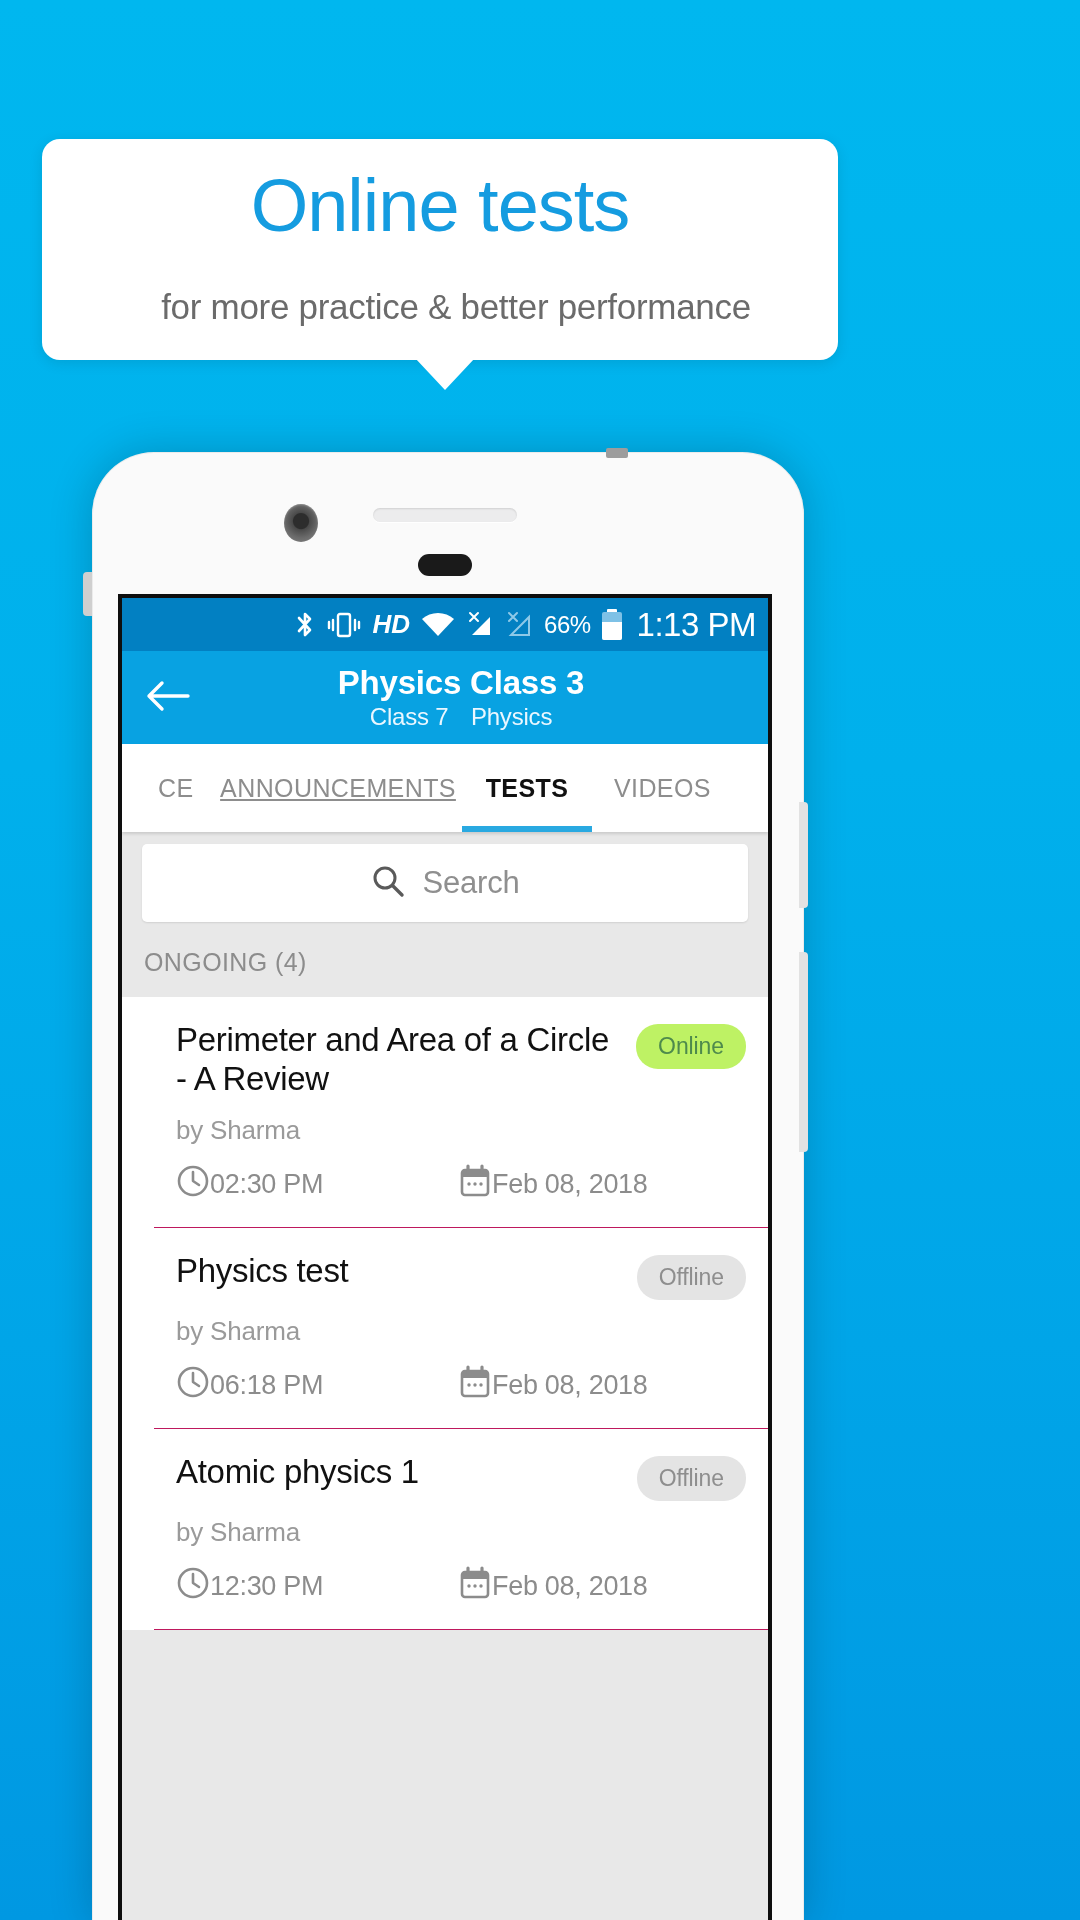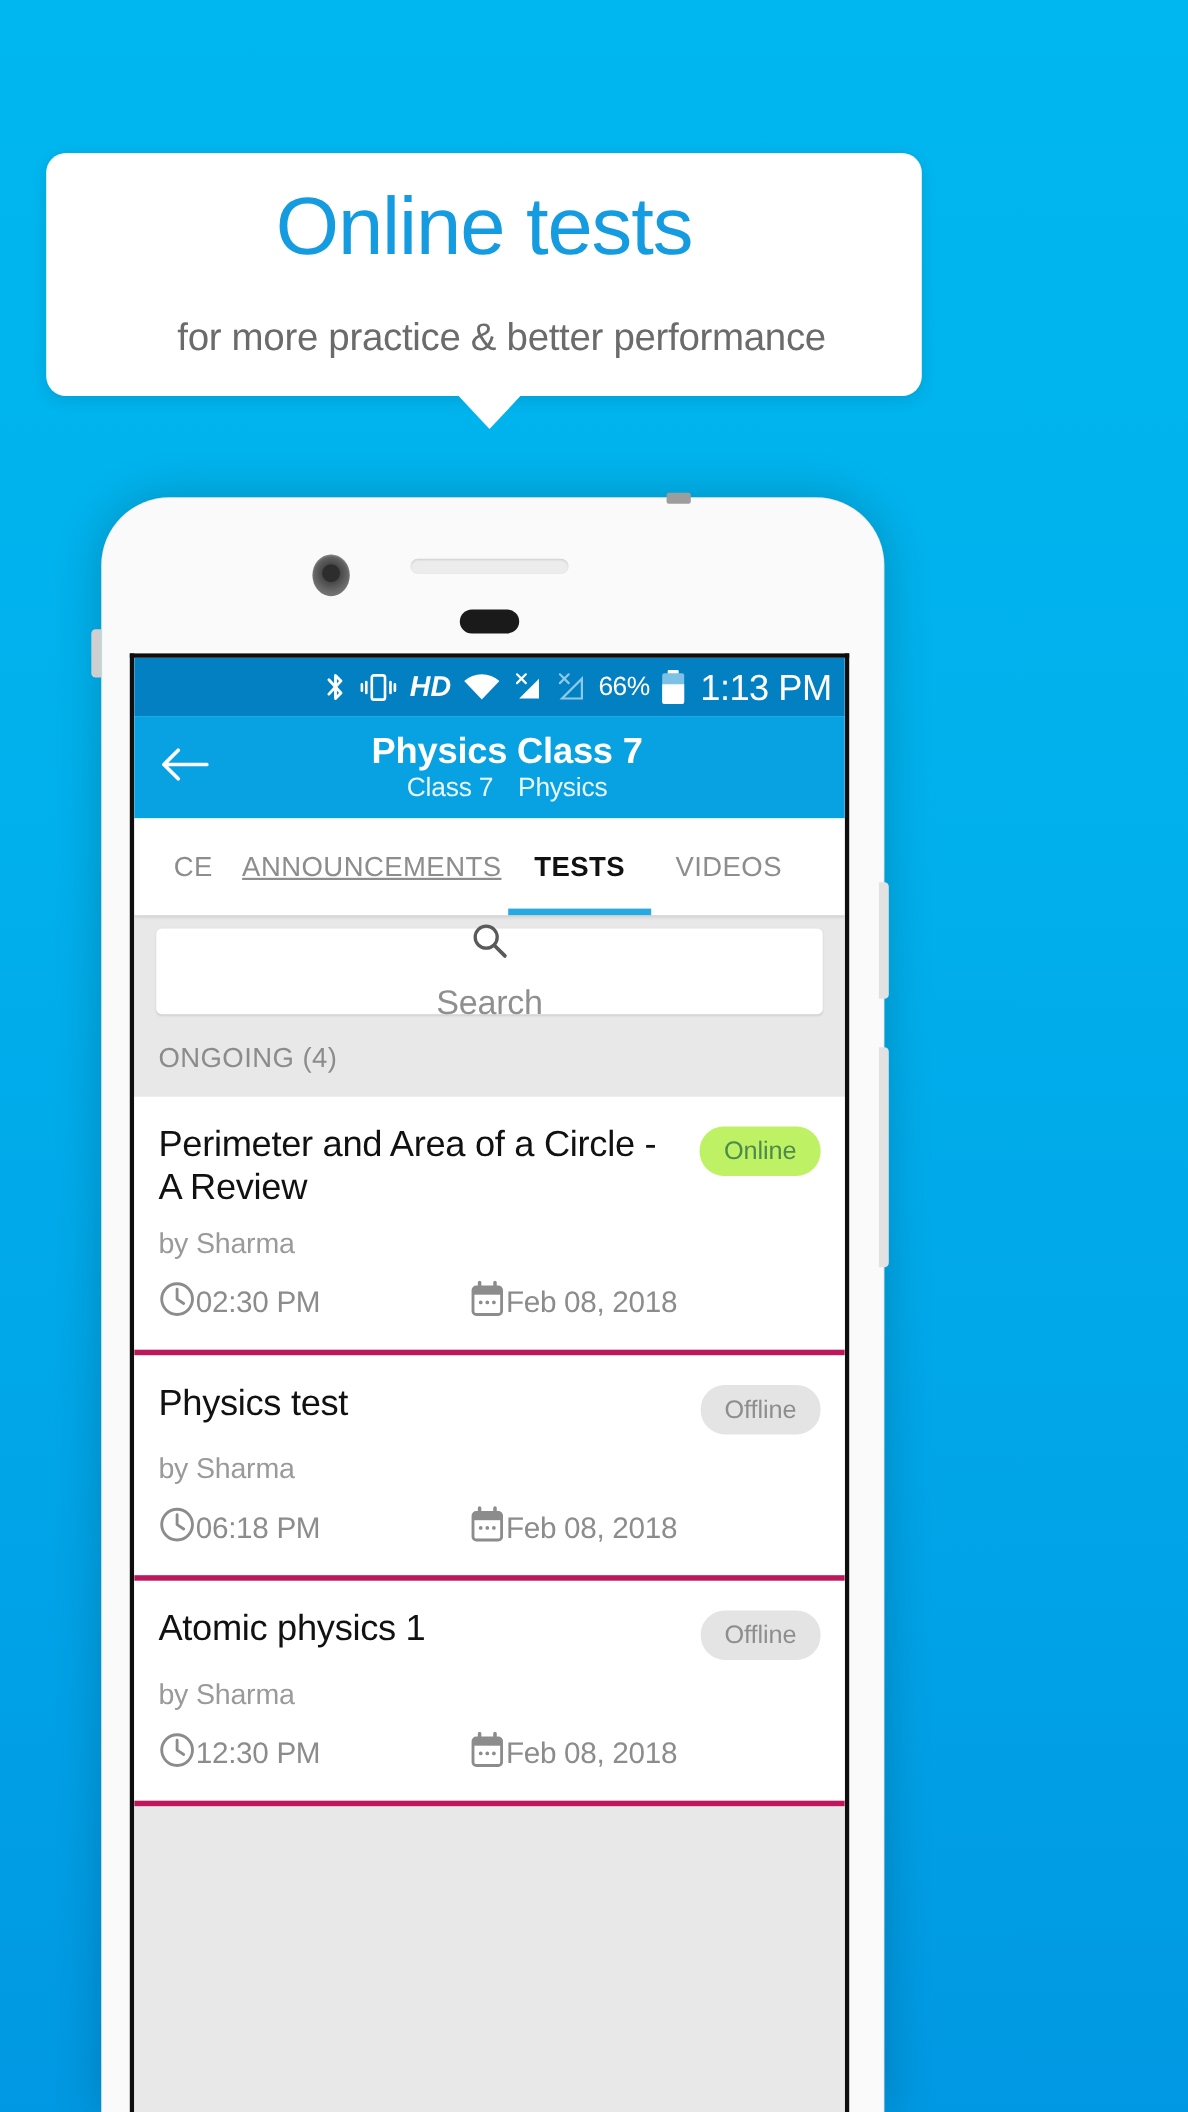--- a/index.html
+++ b/index.html
@@ -138,31 +138,30 @@
   #tab-tests { flex:0 0 130px; }
   #tab-vid { flex:1; justify-content:flex-start; padding-left:22px;}
 
   
   #content { background:#e8e8e8; height:1094px; position:relative; }
   #searchwrap { padding:12px 20px 0 20px; }
   #searchbox {
     height:78px; background:#fff; border-radius:5px;
     display:flex; align-items:center; justify-content:center; gap:16px;
     box-shadow:0 1px 2px rgba(0,0,0,.10);
-    flex-direction:column;
   }
   #search-placeholder { color:#8f8f8f; font-size:31px; letter-spacing:-.2px; }
 
   #ongoing-header {
     padding:26px 0 20px 22px;
     color:#8c8c8c; font-size:25px; letter-spacing:.4px;
   }
 
   #list { background:#fff; }
-  .card { padding:24px 22px 22px 22px; border-bottom:5px solid #be185d; position:relative; }
+  .card { padding:24px 22px 22px 22px; border-bottom:1px solid #be185d; position:relative;margin-left:32px; }
   .card-top { display:flex; align-items:flex-start; }
   .card-title {
     flex:1; color:#111; font-size:33px; font-weight:400;
     line-height:1.18; letter-spacing:-.3px; padding-right:14px;
   }
   .badge {
     flex:0 0 auto; border-radius:22px; padding:9px 22px;
     font-size:23px; letter-spacing:-.1px; margin-top:3px;
   }
   .badge.online { background:#bef264; color:#4e8a4c; }
@@ -236,21 +235,21 @@
 
     <div id="appbar">
       <div id="back-btn">
         <span>
           <svg width="44" height="34" viewBox="0 0 44 34">
               <path d="M42 17 L3 17 M16 4 L3 17 L16 30" fill="none" stroke="#fff" stroke-width="3.4" stroke-linecap="round" stroke-linejoin="round"></path>
             </svg>
         </span>
       </div>
       <div id="appbar-texts">
-        <div id="app-title">Physics Class 7</div>
+        <div id="app-title">Physics Class 3</div>
         <div id="app-sub">
           <span>Class 7</span>
           <span>Physics</span>
         </div>
       </div>
     </div>
 
     <div id="tabs">
       <div id="tab-ce" class="tab">CE</div>
       <div id="tab-ann" class="tab">ANNOUNCEMENTS</div>

